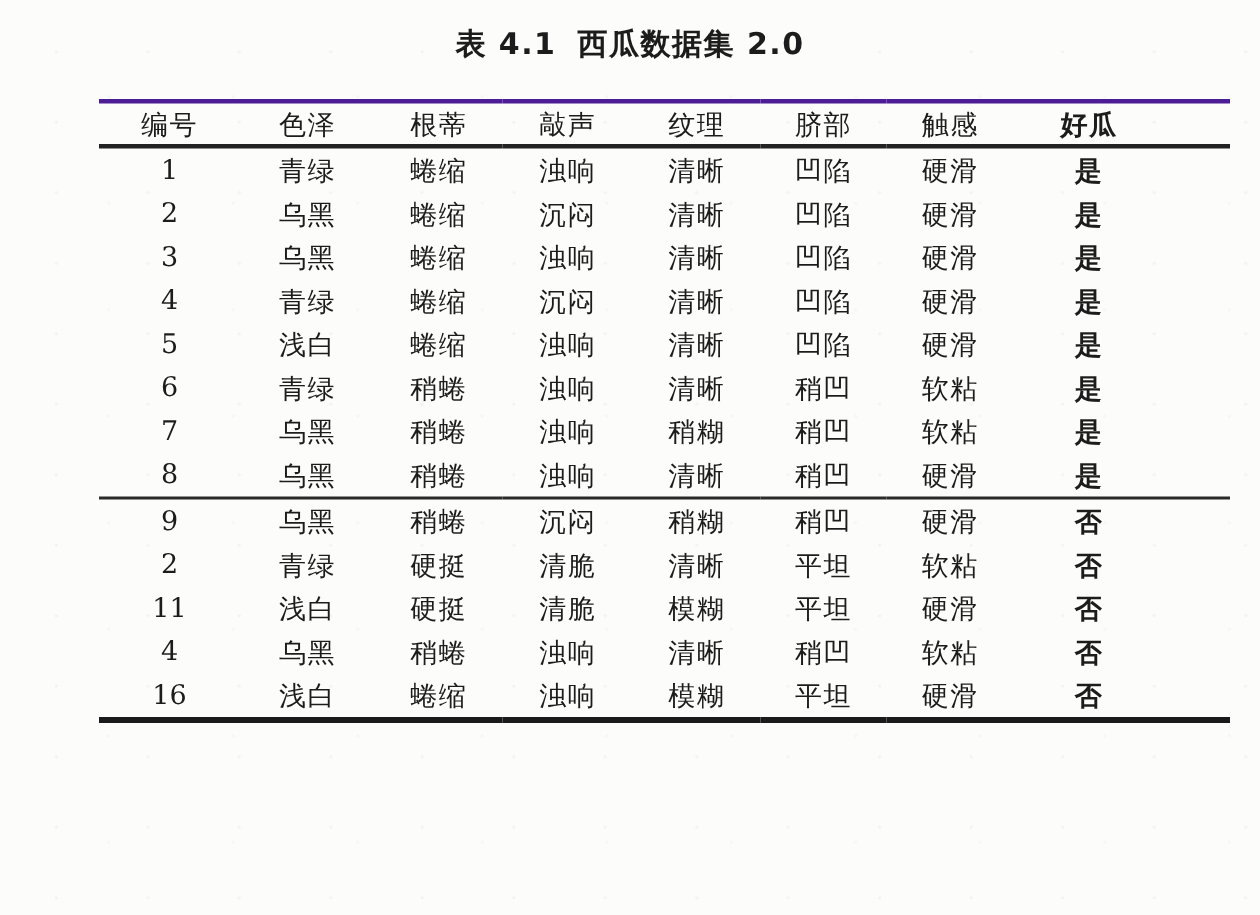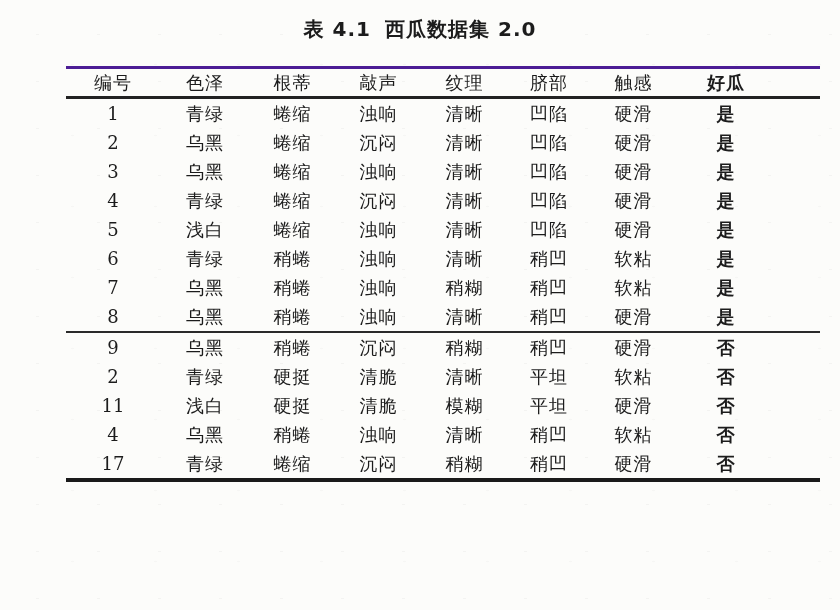--- a/index.html
+++ b/index.html
@@ -227,25 +227,25 @@
           <td>4</td>
           <td>乌黑</td>
           <td>稍蜷</td>
           <td>浊响</td>
           <td>清晰</td>
           <td>稍凹</td>
           <td>软粘</td>
           <td>否</td>
         </tr>
         <tr>
-          <td>17</td>
-          <td>青绿</td>
-          <td>蜷缩</td>
-          <td>沉闷</td>
-          <td>稍糊</td>
-          <td>稍凹</td>
+          <td>16</td>
+          <td>浅白</td>
+          <td>蜷缩</td>
+          <td>浊响</td>
+          <td>模糊</td>
+          <td>平坦</td>
           <td>硬滑</td>
           <td>否</td>
         </tr>
       </tbody>
   </table>
 
 </div>
 
 </body></html>

